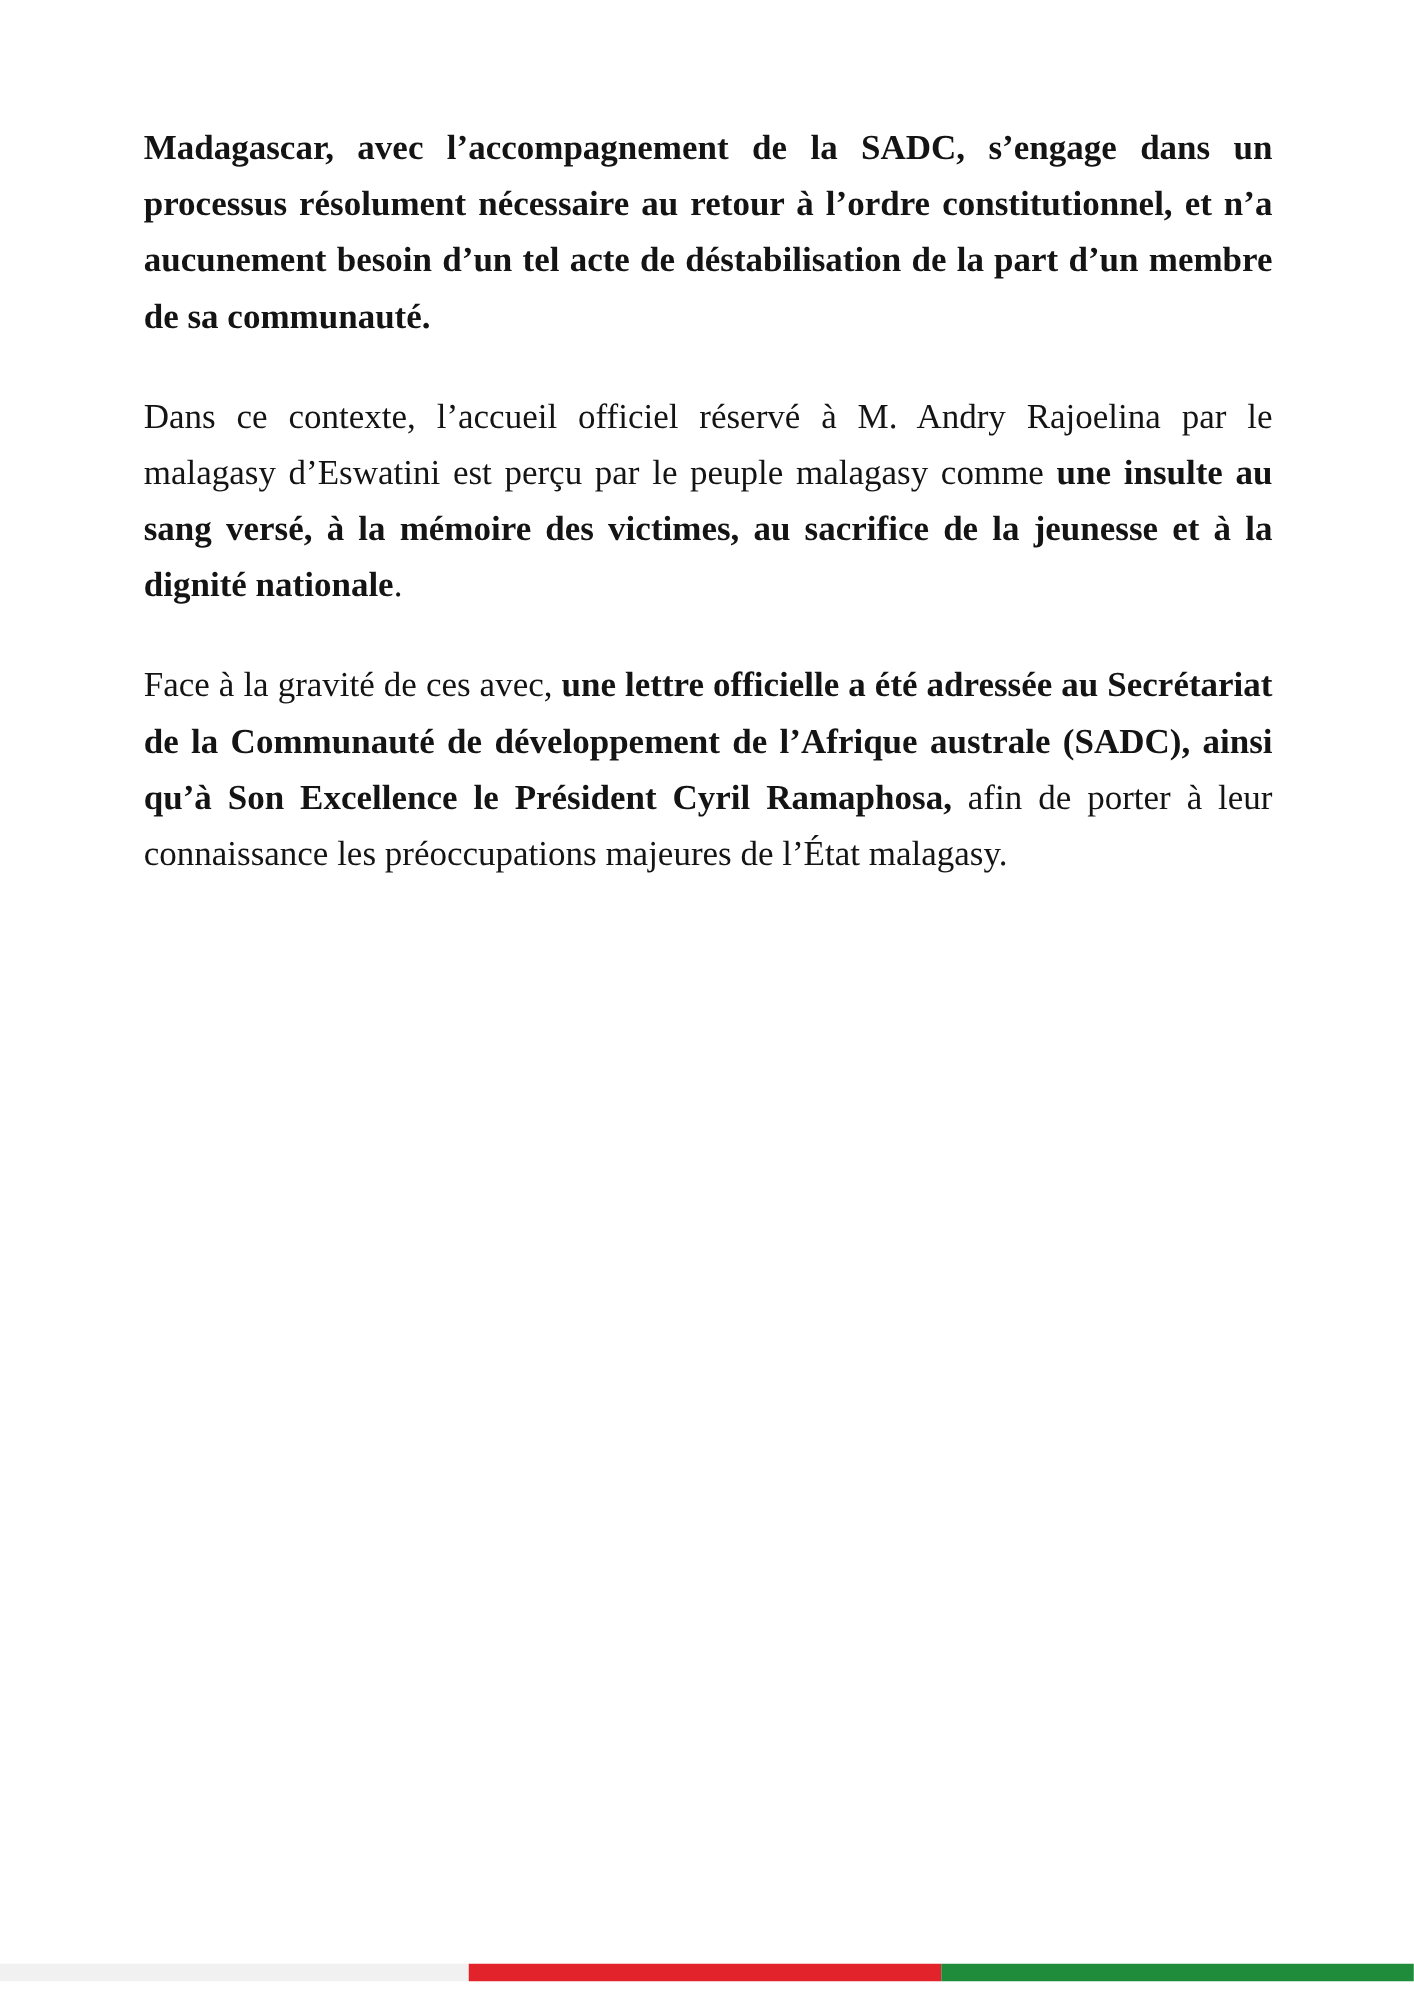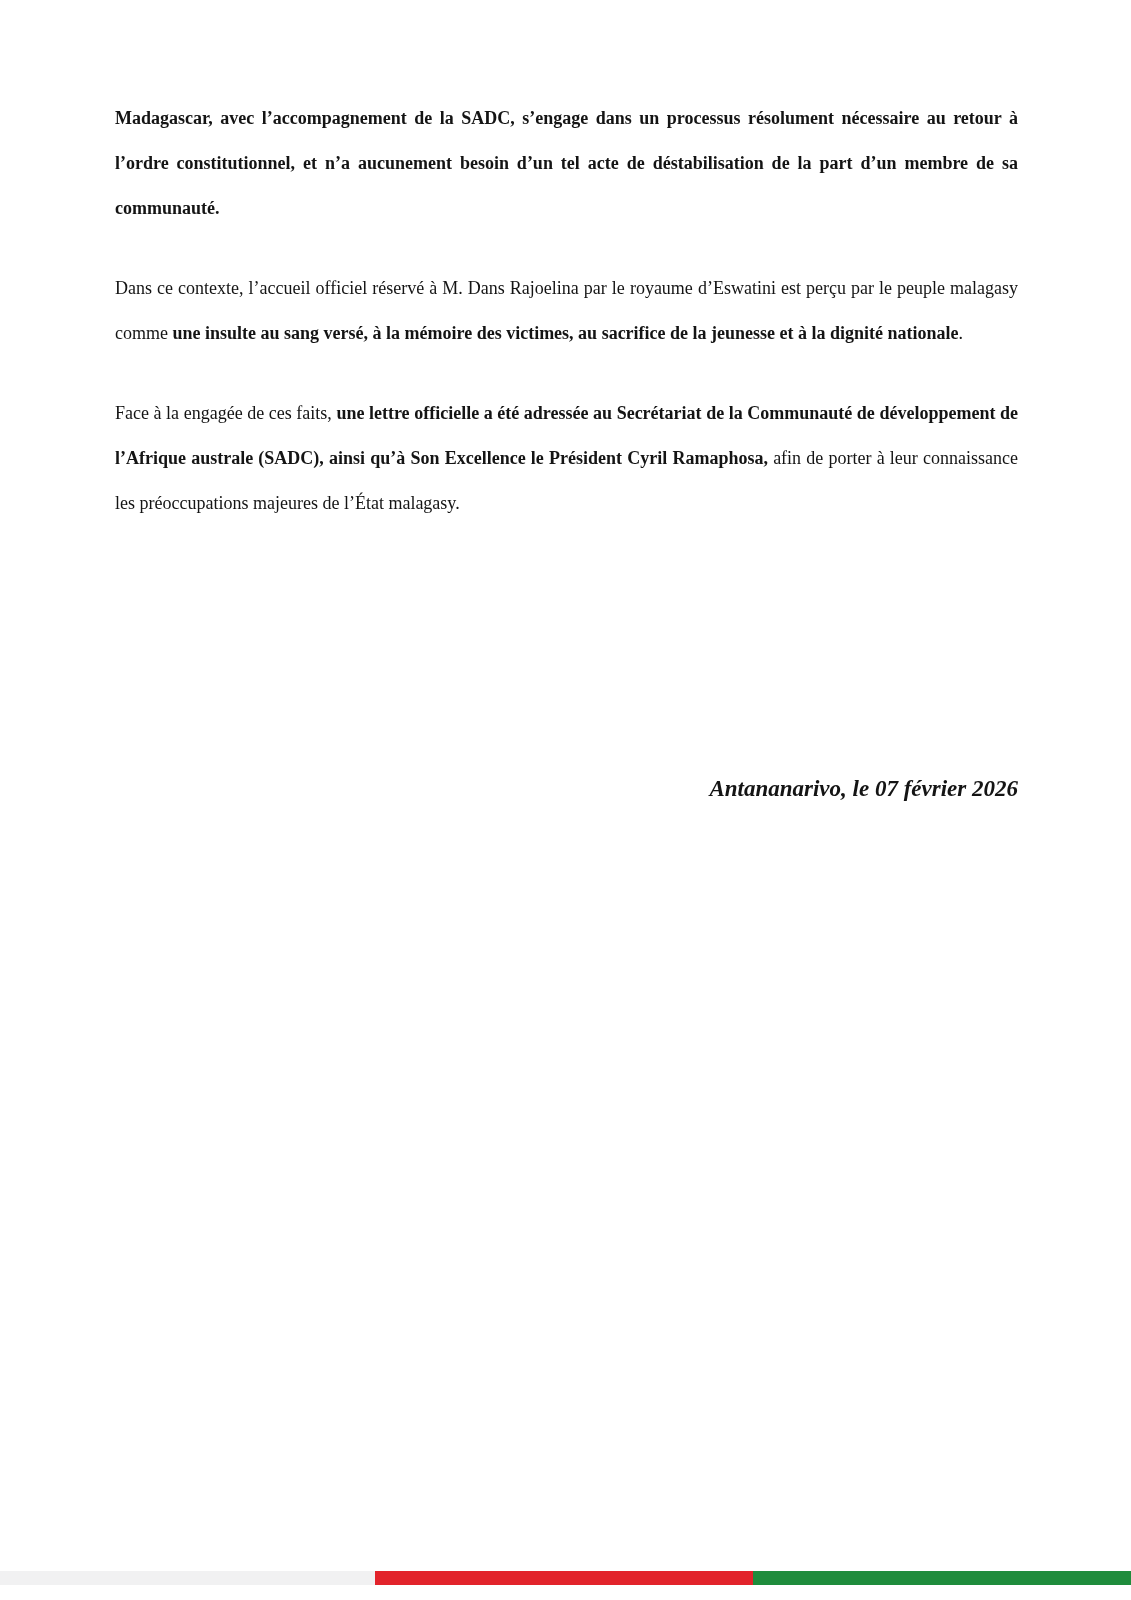--- a/index.html
+++ b/index.html
@@ -17,21 +17,21 @@
     background: #ffffff;
   }
   .content {
     position: absolute;
     left: 115px;
     top: 96px;
     width: 903px;
     color: #141414;
   }
   .para {
-    font-size: 18px;
+    font-size: 28px;
     line-height: 45px;
     text-align: justify;
     margin: 0 0 35px 0;
   }
   .para .b { font-weight: bold; }
   .sign-block {
     margin-top: 240px;
     text-align: right;
     font-style: italic;
     font-weight: bold;
@@ -53,25 +53,24 @@
   .seg-red   { width: 378px; }
   .seg-green { width: 378px; }
 </style>
 </head>
 <body>
 
 <div class="page">
   <main class="content">
     <div id="paragraphs">
         <p class="para"><span class="b">Madagascar, avec l’accompagnement de la SADC, s’engage dans un processus résolument nécessaire au retour à l’ordre constitutionnel, et n’a aucunement besoin d’un tel acte de déstabilisation de la part d’un membre de sa communauté.</span></p>
-        <p class="para"><span>Dans ce contexte, l’accueil officiel réservé à M. Dans Rajoelina par le royaume d’Eswatini est perçu par le peuple malagasy comme </span><span class="b">une insulte au sang versé, à la mémoire des victimes, au sacrifice de la jeunesse et à la dignité nationale</span><span>.</span></p>
-        <p class="para"><span>Face à la engagée de ces faits, </span><span class="b">une lettre officielle a été adressée au Secrétariat de la Communauté de développement de l’Afrique australe (SADC), ainsi qu’à Son Excellence le Président Cyril Ramaphosa,</span><span> afin de porter à leur connaissance les préoccupations majeures de l’État malagasy.</span></p>
+        <p class="para"><span>Dans ce contexte, l’accueil officiel réservé à M. Andry Rajoelina par le malagasy d’Eswatini est perçu par le peuple malagasy comme </span><span class="b">une insulte au sang versé, à la mémoire des victimes, au sacrifice de la jeunesse et à la dignité nationale</span><span>.</span></p>
+        <p class="para"><span>Face à la gravité de ces avec, </span><span class="b">une lettre officielle a été adressée au Secrétariat de la Communauté de développement de l’Afrique australe (SADC), ainsi qu’à Son Excellence le Président Cyril Ramaphosa,</span><span> afin de porter à leur connaissance les préoccupations majeures de l’État malagasy.</span></p>
       </div>
     <div class="sign-block">
-      <p class="dateline">Antananarivo, le 07 février 2026</p>
     </div>
   </main>
   <footer class="flag-stripe">
     <div class="seg seg-white" style="background-color: rgb(241, 241, 242);"></div>
     <div class="seg seg-red" style="background-color: rgb(226, 35, 43);"></div>
     <div class="seg seg-green" style="background-color: rgb(31, 140, 60);"></div>
   </footer>
 </div>
 
 </body></html>

